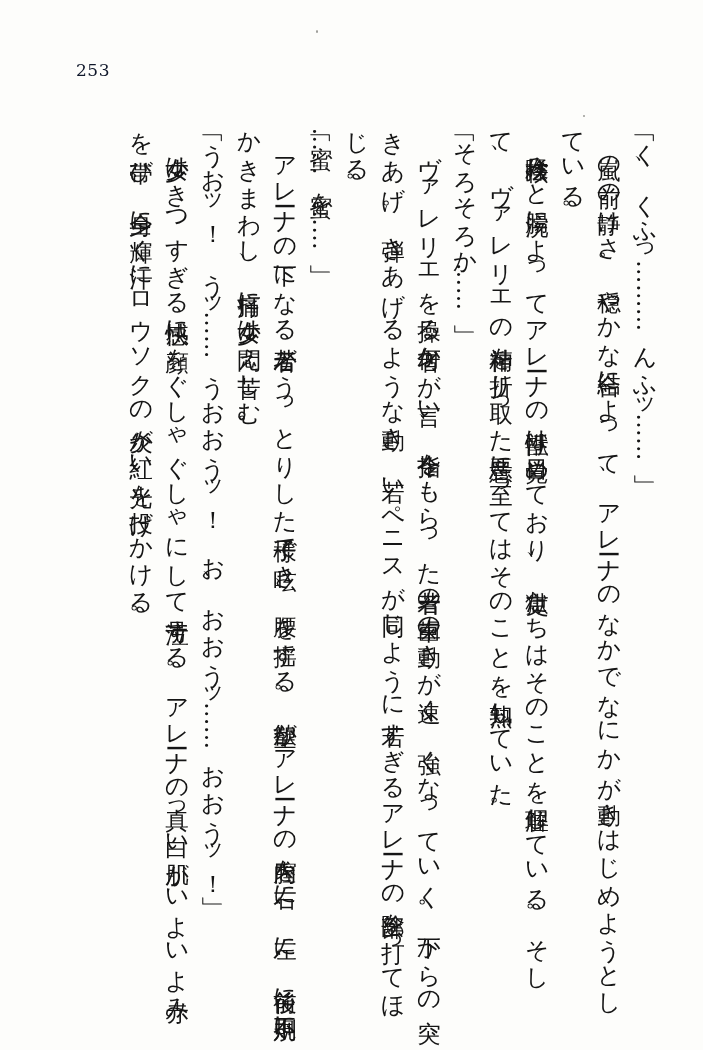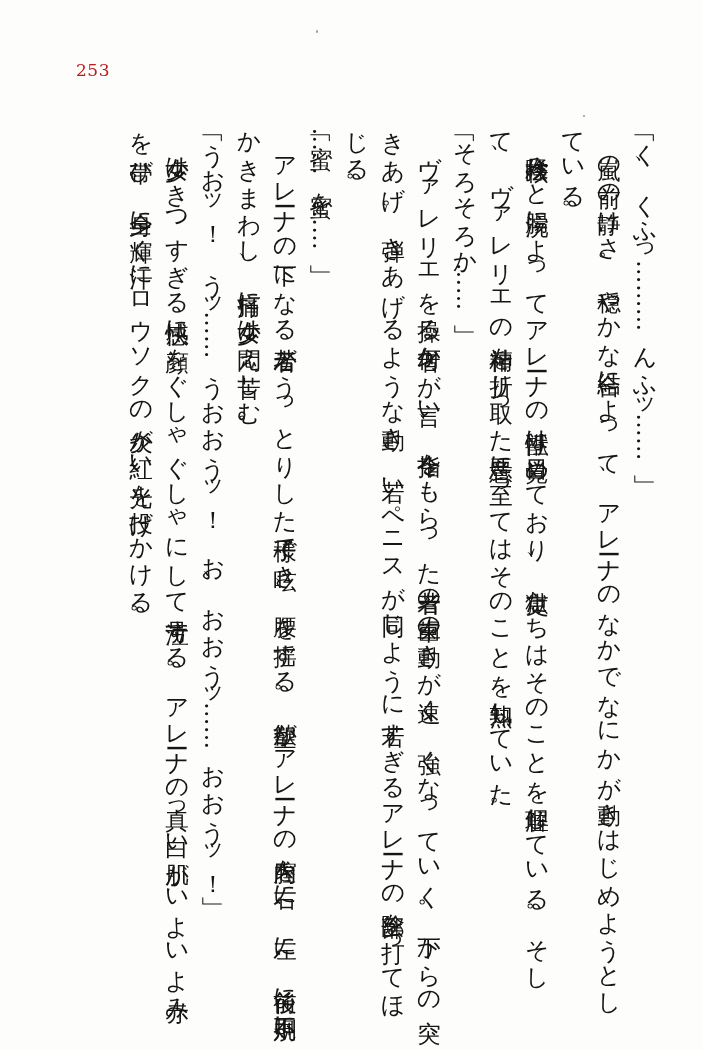--- a/index.html
+++ b/index.html
@@ -14,21 +14,21 @@
     width: 703px; height: 1050px;
     background: #fdfdfb;
     overflow: hidden;
   }
   .page-number {
     position: absolute;
     left: 76px;
     top: 60px;
     font-size: 17px;
     letter-spacing: 0.5px;
-    color: #b91c1c;
+    color: #0f172a;
   }
   .text-block {
     position: absolute;
     top: 116px;
     right: 40px;
     width: 580px;
     height: 912px;
     writing-mode: vertical-rl;
     text-orientation: mixed;
     font-size: 23.5px;

